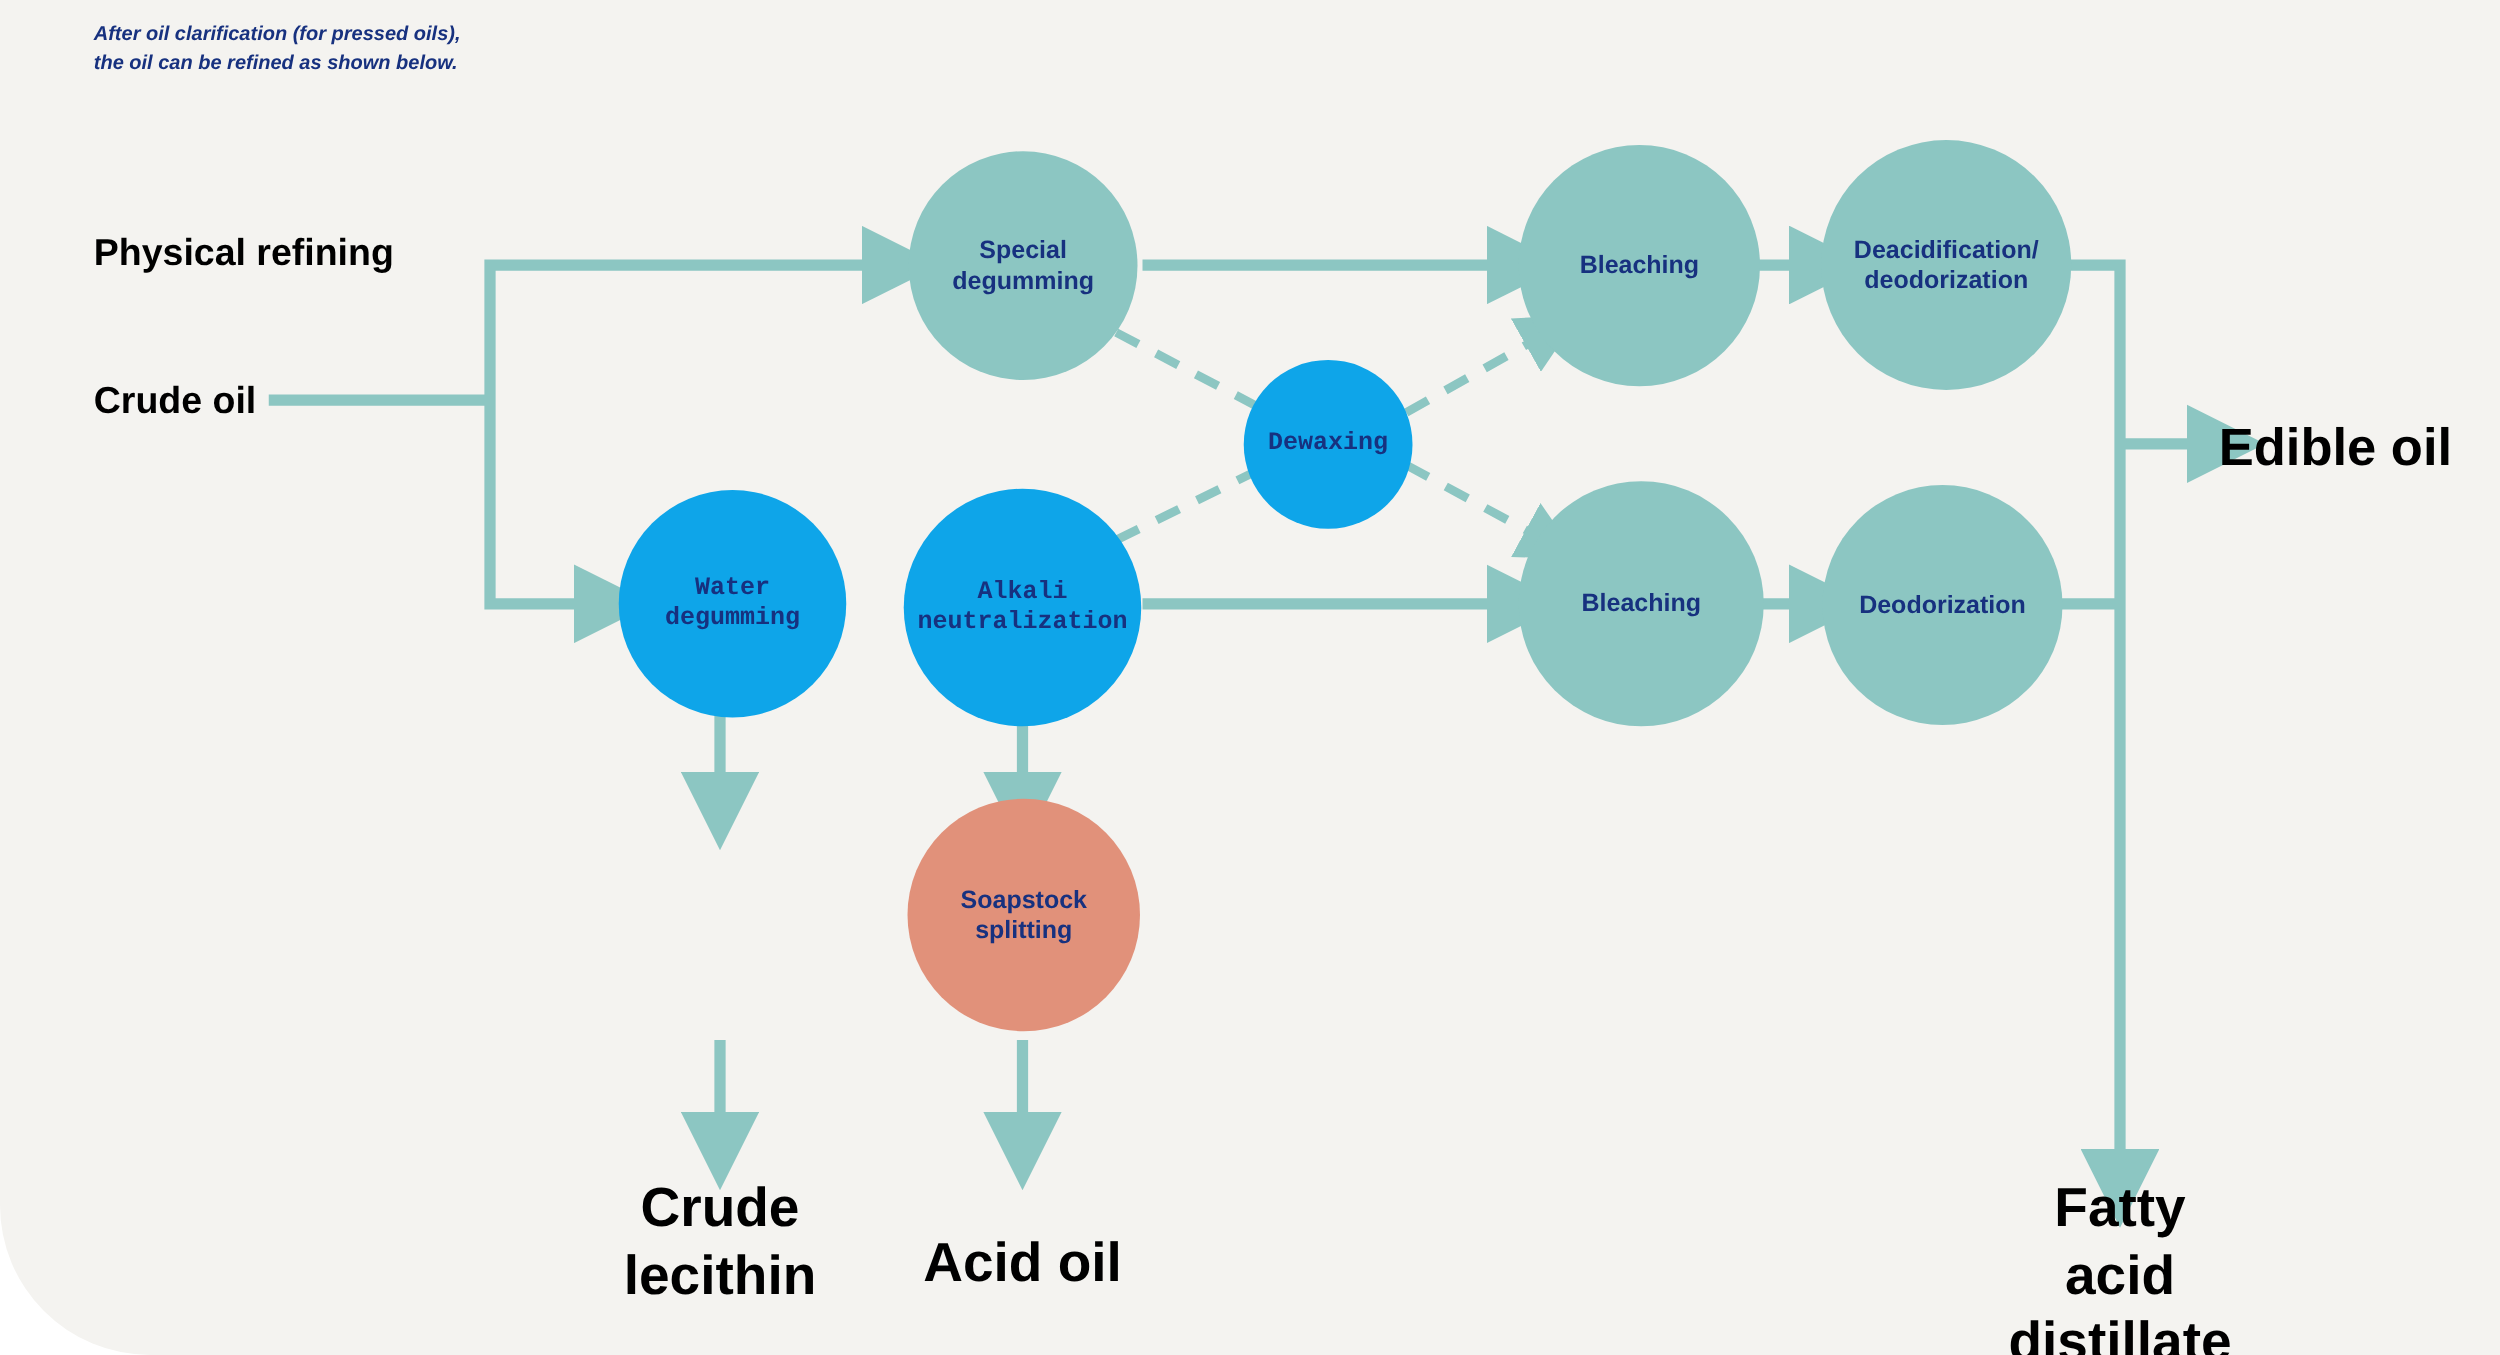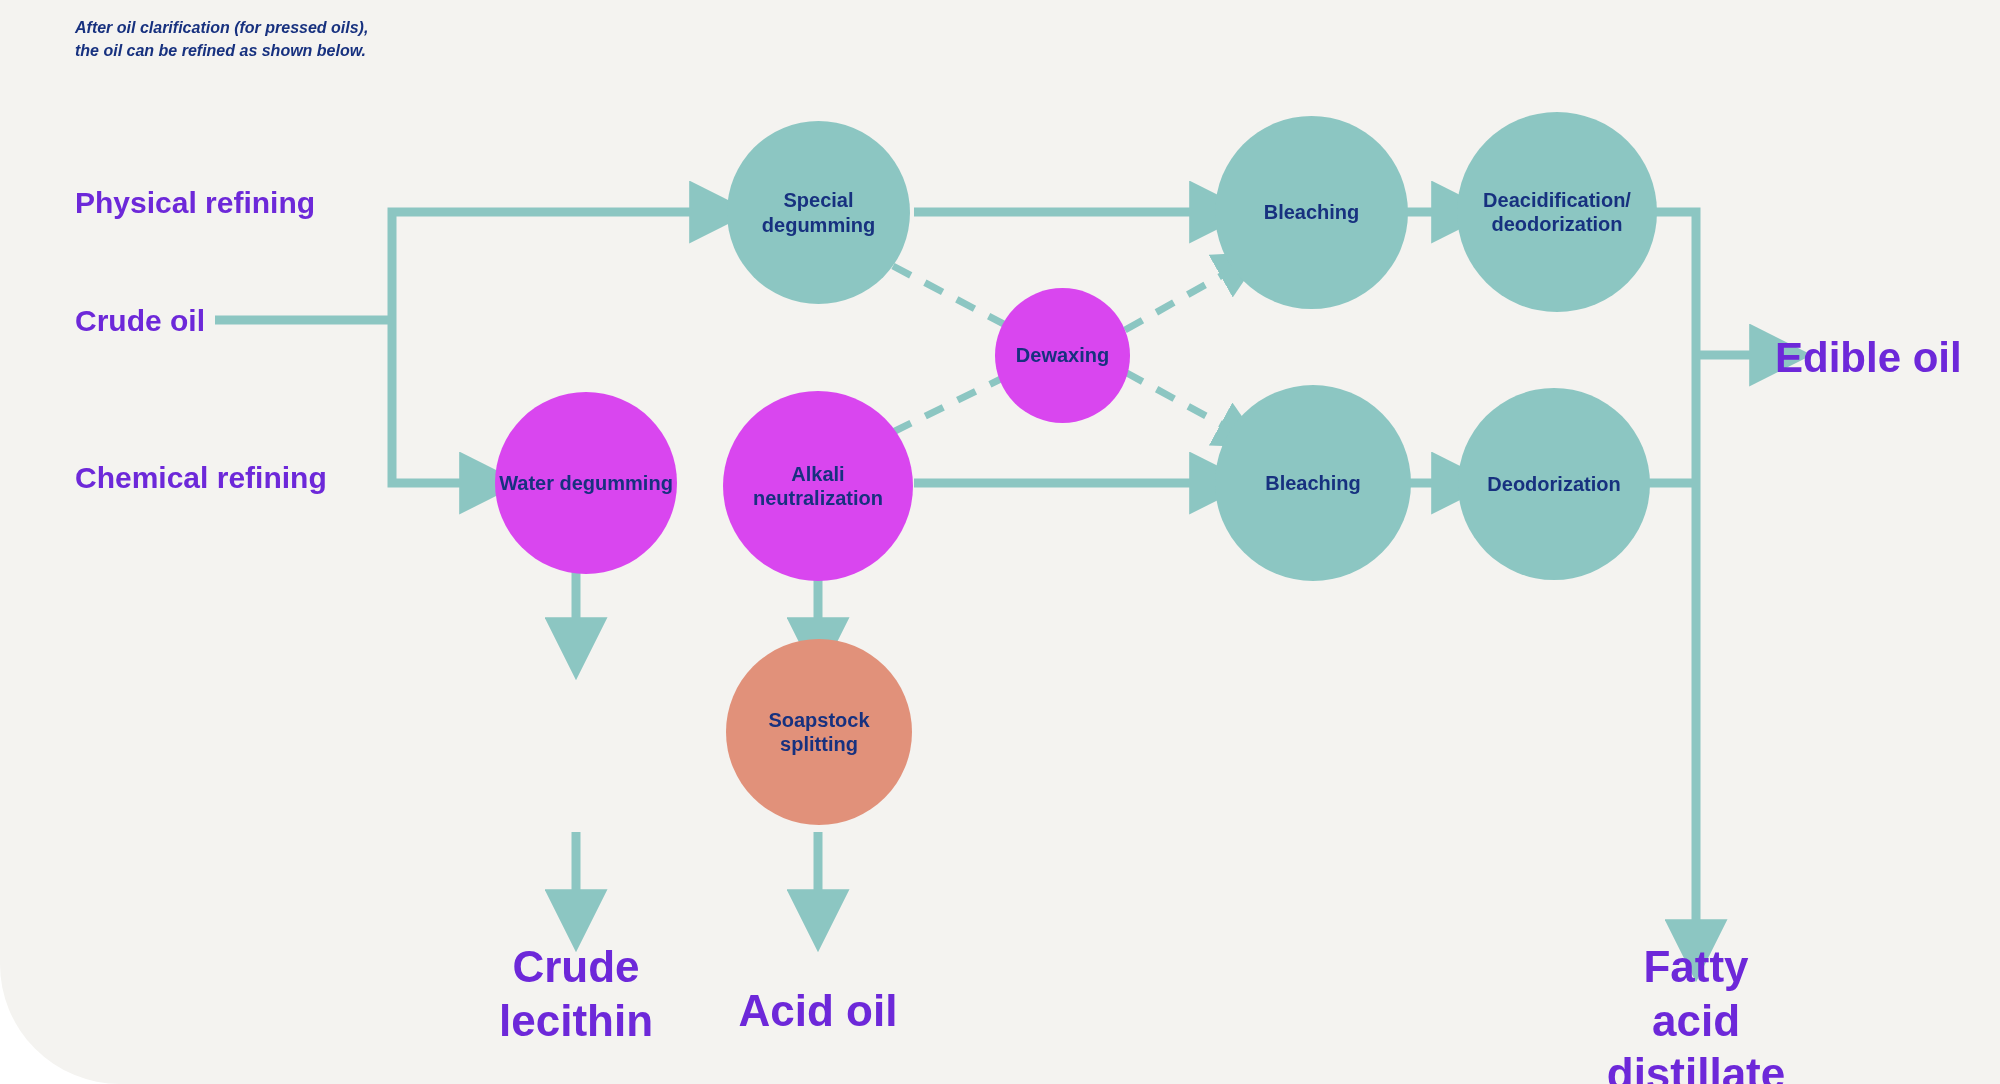--- a/index.html
+++ b/index.html
@@ -16,24 +16,24 @@
   }
   #svg{position:absolute;left:0;top:0;width:2000px;height:1084px;}
   .node{
     position:absolute;border-radius:50%;
     display:flex;align-items:center;justify-content:center;
     text-align:center;line-height:1.22;
     color:#17317f;font-weight:700;font-size:20px;
     box-sizing:border-box;padding:4px;
   }
   .node.teal{background:#8cc6c2;}
-  .node.yellow{background:#d946ef;}
+  .node.yellow{background:#0ea5e9;font-family:Liberation Mono, monospace;}
   .node.salmon{background:#e1917a;}
   .lbl{
-    position:absolute;color:#6d28d9;font-weight:700;
+    position:absolute;color:#000000;font-weight:700;
     line-height:1.22;white-space:pre-line;
   }
   .lbl.side{font-size:30px;}
   .lbl.out{font-size:44px;text-align:center;}
   .lbl.outbig{font-size:42px;}
   .caption{
     position:absolute;left:75px;top:16px;
     color:#17317f;font-style:italic;font-weight:700;
     font-size:16px;line-height:1.45;white-space:pre-line;
   }
@@ -81,21 +81,20 @@
       <path d="M893 432 L1015 372"></path>
       <path d="M1125 372 L1228 428" marker-end="url(#ahd)"></path>
     </g>
   </svg>
 
   <div class="caption">After oil clarification (for pressed oils),
 the oil can be refined as shown below.</div>
 
   <div class="lbl side" style="left:75px;top:185px;">Physical refining</div>
   <div class="lbl side" style="left:75px;top:303px;">Crude oil</div>
-  <div class="lbl side" style="left:75px;top:460px;">Chemical refining</div>
 
   <div class="node teal" style="left:727px;top:121px;width:183px;height:183px;">Special
 degumming</div>
   <div class="node teal" style="left:1215px;top:116px;width:193px;height:193px;">Bleaching</div>
   <div class="node teal" style="left:1457px;top:112px;width:200px;height:200px;">Deacidification/
 deodorization</div>
 
   <div class="node yellow" style="left:995px;top:288px;width:135px;height:135px;">Dewaxing</div>
 
   <div class="node yellow" style="left:495px;top:392px;width:182px;height:182px;">Water

